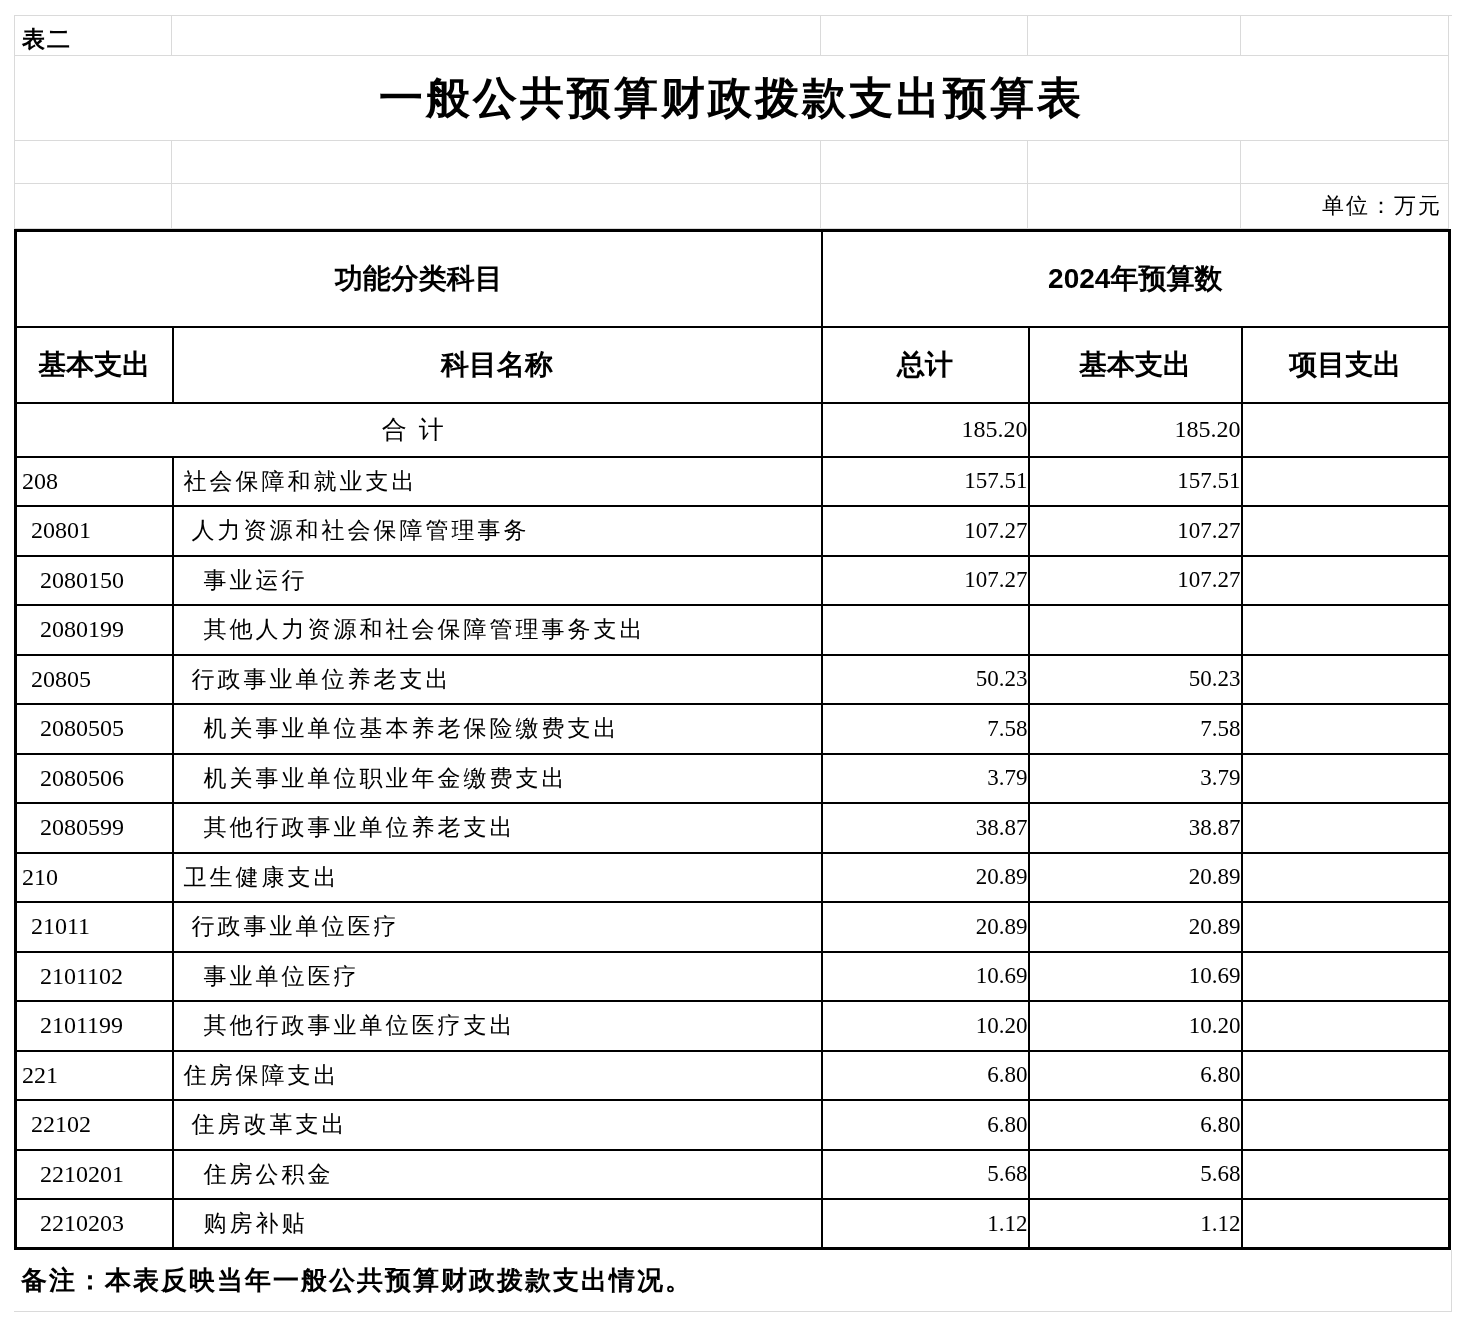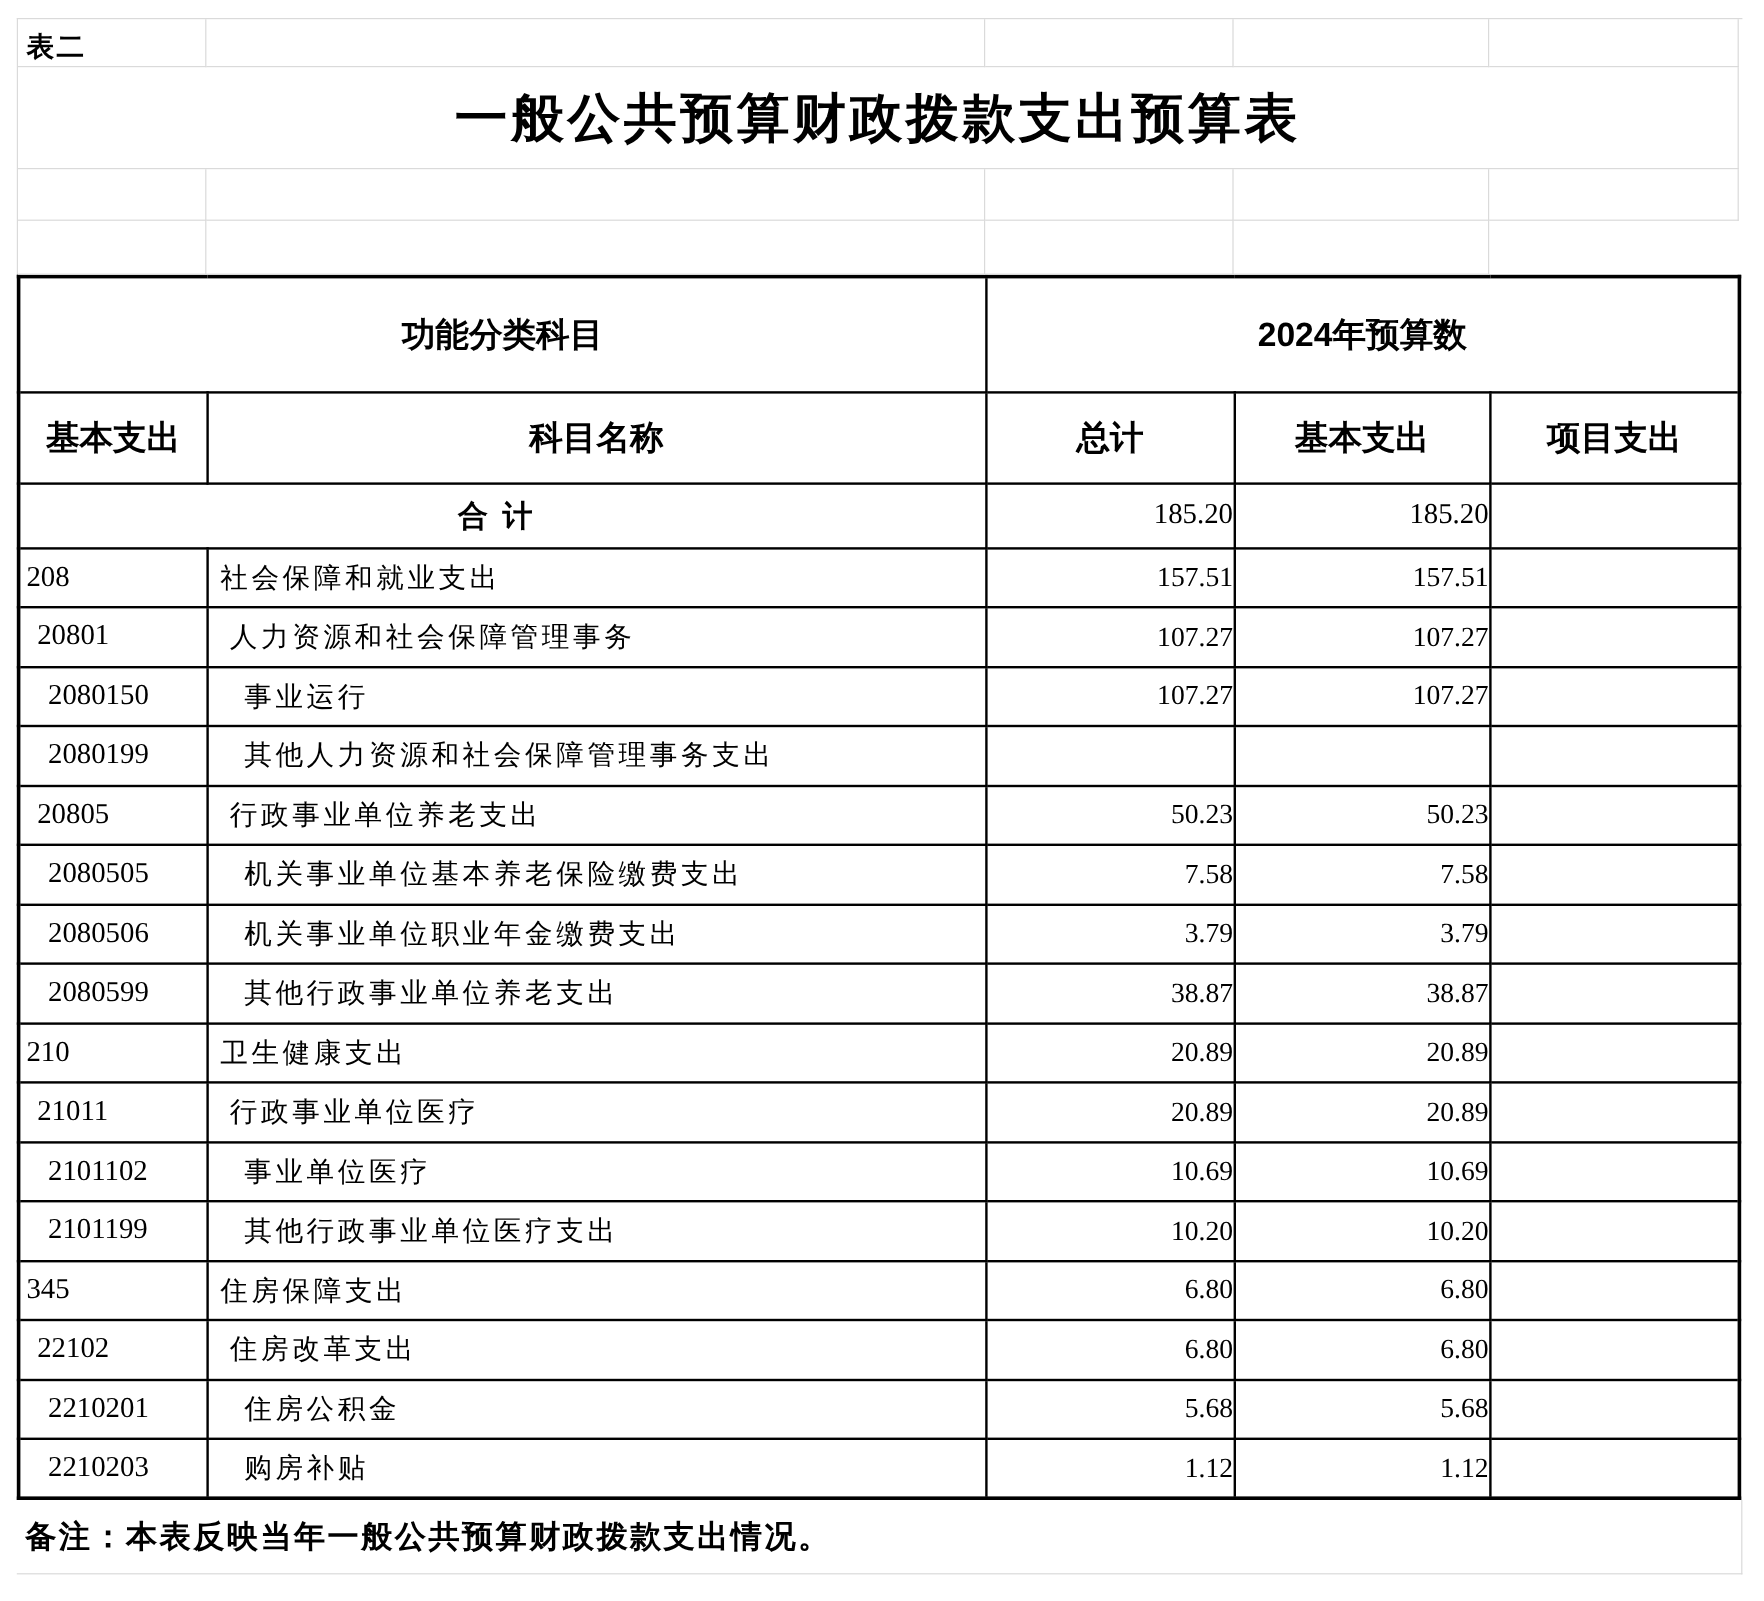--- a/index.html
+++ b/index.html
@@ -79,21 +79,21 @@
   td.code.lvl3 { padding-left: 23px; }
 
   td.name { font-size: 23px; text-align: left; letter-spacing: 3px; }
   td.name.lvl1 { padding-left: 10px; }
   td.name.lvl2 { padding-left: 18px; }
   td.name.lvl3 { padding-left: 30px; }
 
   td.num { font-size: 23px; text-align: right; padding-right: 7px; }
 
   tr.total-row td.total-label {
-    text-align: center; font-size: 25px; font-weight: bold;
+    text-align: center; font-size: 25px; font-weight: normal;
     letter-spacing: 12px;
   }
   tr.total-row td.num { font-weight: normal; font-size: 24px; }
 
   
   .footer-note {
     width: 1438px; height: 62px;
     display: flex; align-items: center;
     border-bottom: 1px solid #dadada;
     border-right: 1px solid #dadada;
@@ -122,20 +122,23 @@
     <div class="g r3"></div>
     <div class="g r3"></div>
     <div class="g r3"></div>
     <div class="g r3"></div>
     <div class="g r3"></div>
 
     <div class="g r4"></div>
     <div class="g r4"></div>
     <div class="g r4"></div>
     <div class="g r4"></div>
+    <div class="g r4 unit-cell">
+      <span class="unit-text">单位：万元</span>
+    </div>
   </div>
 
   <table class="budget">
     <colgroup>
       <col style="width:157px">
         <col style="width:649px">
         <col style="width:207px">
         <col style="width:213px">
         <col style="width:208px">
     </colgroup>
@@ -237,21 +240,21 @@
     <td class="num v-project"></td>
   </tr>
         <tr>
     <td class="code lvl3">2101199</td>
     <td class="name lvl3">其他行政事业单位医疗支出</td>
     <td class="num v-total">10.20</td>
     <td class="num v-basic">10.20</td>
     <td class="num v-project"></td>
   </tr>
         <tr>
-    <td class="code lvl1">345</td>
+    <td class="code lvl1">221</td>
     <td class="name lvl1">住房保障支出</td>
     <td class="num v-total">6.80</td>
     <td class="num v-basic">6.80</td>
     <td class="num v-project"></td>
   </tr>
         <tr>
     <td class="code lvl2">22102</td>
     <td class="name lvl2">住房改革支出</td>
     <td class="num v-total">6.80</td>
     <td class="num v-basic">6.80</td>

